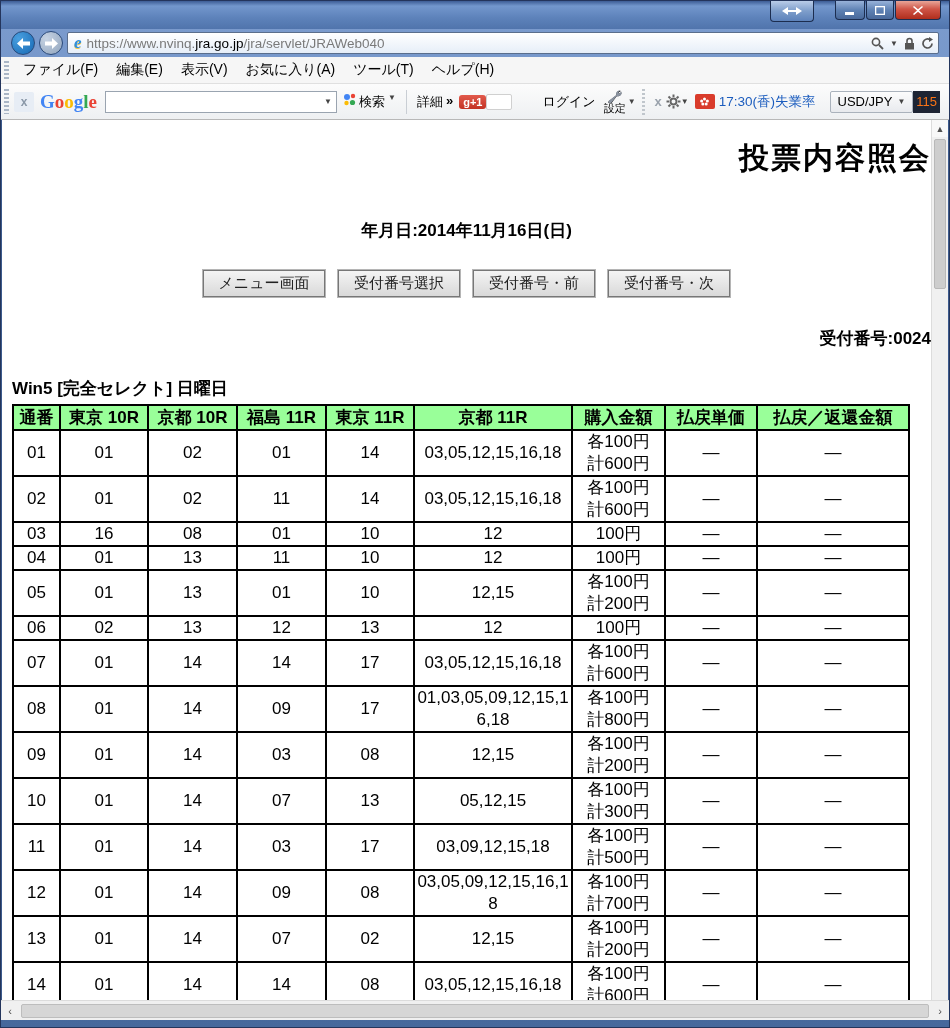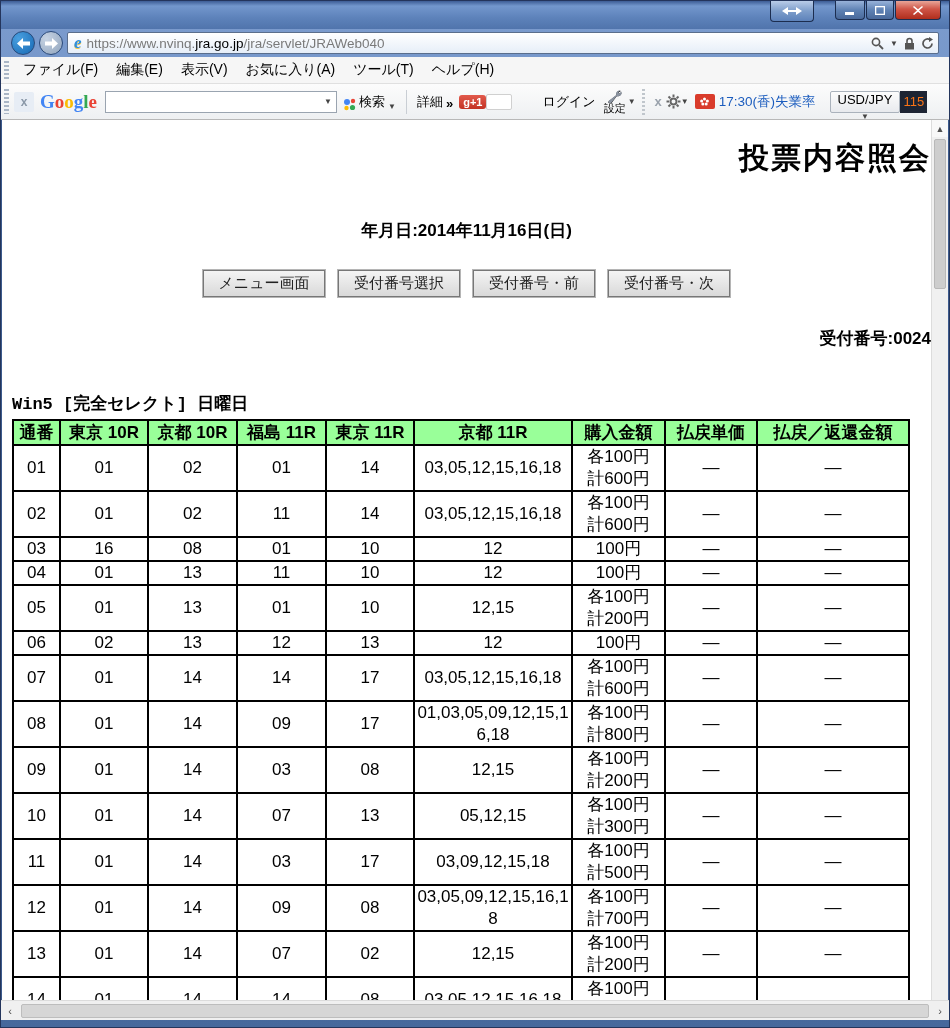--- a/index.html
+++ b/index.html
@@ -49,35 +49,35 @@
     background:repeating-linear-gradient(180deg,#aab6c6 0 2px,transparent 2px 4px); }
   .menu-item { padding:3px 9px; }
 
   .gtoolbar { height:36px; display:flex; align-items:center; background:
     linear-gradient(180deg,#fcfcfc,#eef0f2); font-size:13px; border-top:1px solid #e0e0e0; }
   .tb-close { width:20px; height:20px; display:flex; align-items:center; justify-content:center;
     color:#8a98a8; font-weight:bold; font-size:12px; background:#e7edf5; border-radius:2px; margin-right:6px;}
   .glogo { font-family:"Liberation Serif", serif; font-weight:bold; font-size:19px; margin-right:8px; }
   .gsearch { width:232px; height:22px; border:1px solid #9aa4b0; background:#fff;
     display:flex; align-items:center; justify-content:flex-end; padding:0 4px; }
-  .gbtn { display:flex; align-items:flex-end; gap:3px; padding:0 6px; }
+  .gbtn { display:flex; align-items:flex-start; gap:3px; padding:0 6px; }
   .sep { width:1px; height:24px; background:#c9ced4; margin:0 4px; }
   .dots-sep { width:3px; height:26px; margin:0 6px;
     background:repeating-linear-gradient(180deg,#c0c6cc 0 2px,transparent 2px 4px); }
   .plusone { background:linear-gradient(180deg,#e25a4c,#c33224); color:#fff; font-size:11px;
     font-weight:bold; border-radius:3px; padding:1px 4px; }
   .white-box { width:26px; height:16px; background:#fff; border:1px solid #d0d0d0; border-radius:2px; }
   .settings-wrap { display:flex; flex-direction:column; align-items:center; font-size:11px;
     line-height:11px; padding:0 2px; }
   .flag-badge { background:#d93b2b; border-radius:2px; width:20px; height:15px;
     display:flex; align-items:center; justify-content:center; }
   .ticker { color:#1b5cbe; font-size:13.5px; margin-left:4px; }
   .currency-btn { border:1px solid #aab2bc; background:linear-gradient(180deg,#fcfcfc,#e8eaee);
     height:22px; display:flex; align-items:center; gap:5px; padding:0 7px; font-size:13px;
-    border-radius:2px; margin-left:14px;flex-direction:column; }
+    border-radius:2px; margin-left:14px; }
   .rate-box { background:#1d2433; color:#f97316; height:22px; display:flex; align-items:center;
     padding:0 3px; font-size:13px; }
 
   
   .browser-body { flex:1; display:flex; overflow:hidden; background:#fff;
     border-left:1px solid #3c5a8c; border-right:1px solid #3c5a8c; }
   .viewport { flex:1; overflow:hidden; background:#fff; position:relative; }
   .vscroll { width:17px; flex:none; background:#f0f0f0; border-left:1px solid #dcdcdc;
     display:flex; flex-direction:column; }
   .vs-arrow { height:17px; display:flex; align-items:center; justify-content:center;
@@ -91,21 +91,21 @@
 
   
   .page { padding-top:18px; }
   .page-title { text-align:right; font-size:30px; font-weight:bold; letter-spacing:2px; }
   .date-line { text-align:center; font-size:17px; font-weight:bold; margin-top:40px; }
   .btn-row { display:flex; justify-content:center; gap:13px; margin-top:28px; }
   .jra-btn { min-width:122px; height:27px; font-size:15px; color:#222;
     background:linear-gradient(180deg,#f4f4f4,#d9d9d9);
     border:1px solid #777; box-shadow:0 0 0 1px #b5b5b5; padding:0 10px; }
   .receipt { text-align:right; font-size:17px; font-weight:bold; margin-top:30px; }
-  .section-heading { font-size:17px; font-weight:bold; margin:42px 0 4px 10px;font-family:Liberation Mono, monospace; }
+  .section-heading { font-size:17px; font-weight:bold; margin:27px 0 4px 10px; }
 
   table.bets { border-collapse:collapse; margin-left:10px; table-layout:fixed;
     width:896px; font-size:17px; }
   table.bets th, table.bets td { border:2px solid #000; padding:0 2px; line-height:22px; }
   table.bets th { background:#99ff99; font-weight:bold; height:25px; text-align:center; white-space:nowrap; overflow:hidden;}
   table.bets td { height:24px; text-align:center; background:#fff; }
   td.c-amt { text-align:right; white-space:pre-line; padding-right:4px; }
   td.c-sel { word-break:break-all; }
   .col-seq{width:47px}.col-n1{width:88px}.col-n2{width:89px}.col-n3{width:89px}
   .col-n4{width:88px}.col-sel{width:158px}.col-amt{width:93px}.col-u{width:92px}.col-r{width:152px}

